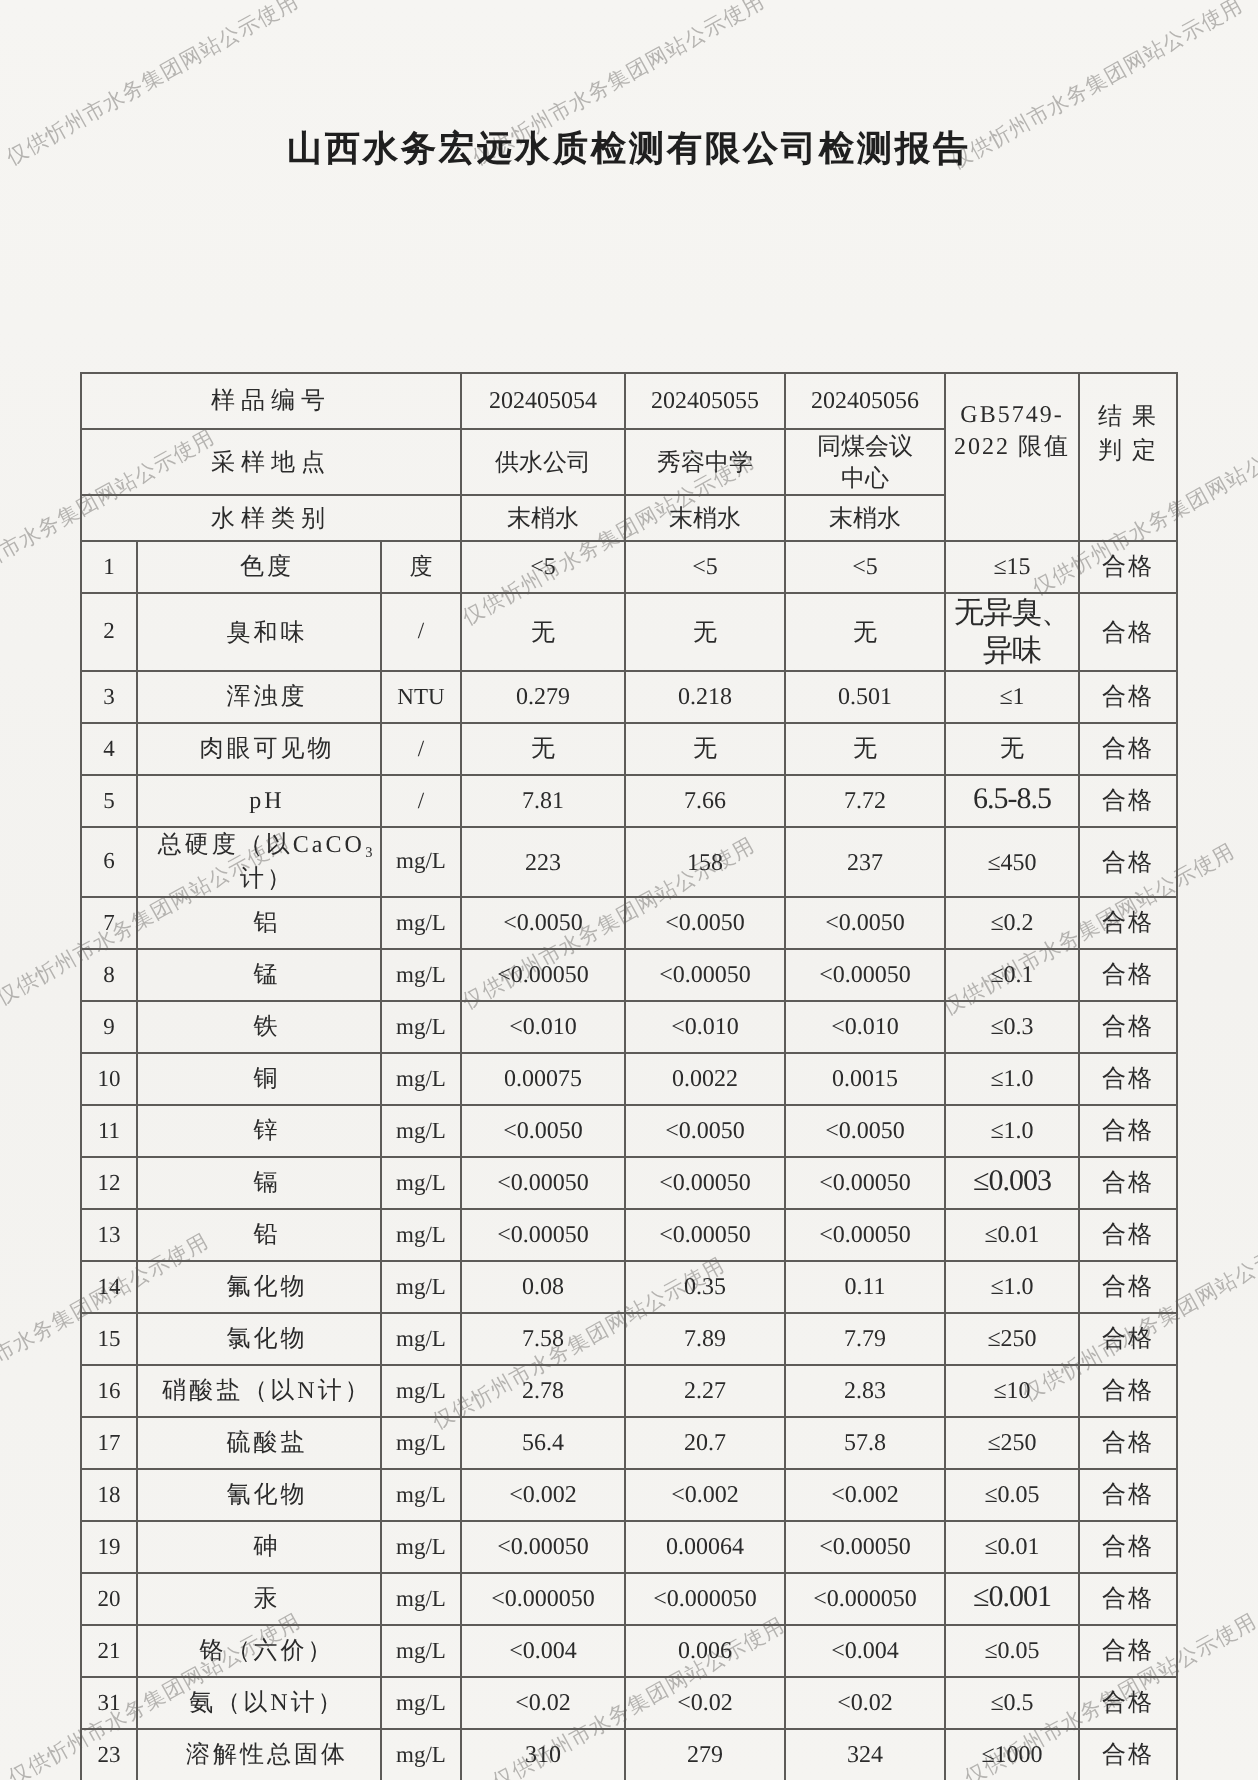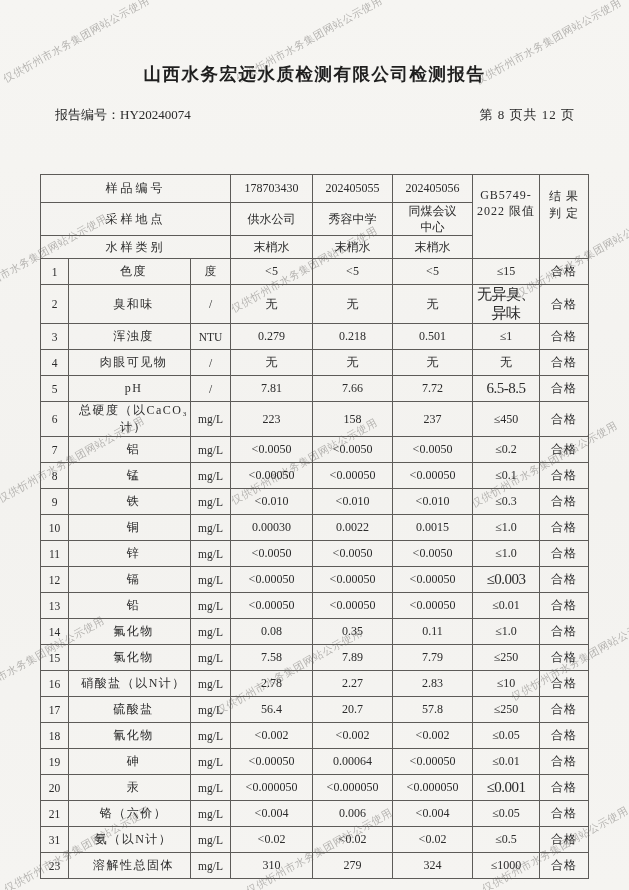--- a/index.html
+++ b/index.html
@@ -42,21 +42,21 @@
     justify-content:space-between;
     align-items:flex-end;
     padding:0 54px 0 55px;
     margin-top:20px;
     font-size:13px;
     color:#2a2a2a;
   }
   .meta .page-no { letter-spacing:1px; }
   table.report-table {
     position:absolute;
-    left:40px; top:112px;
+    left:40px; top:124px;
     width:548px;
     border-collapse:collapse;
     table-layout:fixed;
     font-size:12px;
     color:#2b2b2b;
   }
   table.report-table td {
     border:1px solid #5d5b58;
     text-align:center;
     vertical-align:middle;
@@ -105,42 +105,36 @@
       <div class="wm" style="left: 502px; top: 651px;">仅供忻州市水务集团网站公示使用</div>
       <div class="wm" style="left: -5px; top: 843px;">仅供忻州市水务集团网站公示使用</div>
       <div class="wm" style="left: 237px; top: 845px;">仅供忻州市水务集团网站公示使用</div>
       <div class="wm" style="left: 473px; top: 843px;">仅供忻州市水务集团网站公示使用</div>
     </div>
 
   <div class="content">
 
     <h1 class="title">山西水务宏远水质检测有限公司检测报告</h1>
 
-    <div class="meta">
-      <div class="report-no">
-        <span>报告编号：</span><span>HY20240074</span>
-      </div>
-      <div class="page-no">第 8 页共 12 页</div>
-    </div>
 
     <table class="report-table">
       <colgroup>
         <col style="width:28px">
           <col style="width:122px">
           <col style="width:40px">
         <col style="width:82px">
           <col style="width:80px">
           <col style="width:80px">
         <col style="width:67px">
           <col style="width:49px">
       </colgroup>
       <tbody id="tbody">
         <tr class="hrow-1">
           <td colspan="3" class="h-label">样品编号</td>
-          <td>178703430</td>
+          <td>202405054</td>
           <td>202405055</td>
           <td>202405056</td>
           <td rowspan="3" class="span-head">
             <div class="stack">
               <span>GB5749-</span>
               <span>2022 限值</span>
             </div>
           </td>
           <td rowspan="3" class="span-head">
             <div class="stack">
@@ -248,21 +242,21 @@
             <td class="c-val">&lt;0.010</td>
             <td class="c-val">&lt;0.010</td>
             <td class="c-val">&lt;0.010</td>
             <td class="c-limit">≤0.3</td>
             <td class="c-result">合格</td>
           </tr>
           <tr>
             <td class="c-no">10</td>
             <td class="c-item">铜</td>
             <td class="c-unit">mg/L</td>
-            <td class="c-val">0.00030</td>
+            <td class="c-val">0.00075</td>
             <td class="c-val">0.0022</td>
             <td class="c-val">0.0015</td>
             <td class="c-limit">≤1.0</td>
             <td class="c-result">合格</td>
           </tr>
           <tr>
             <td class="c-no">11</td>
             <td class="c-item">锌</td>
             <td class="c-unit">mg/L</td>
             <td class="c-val">&lt;0.0050</td>

